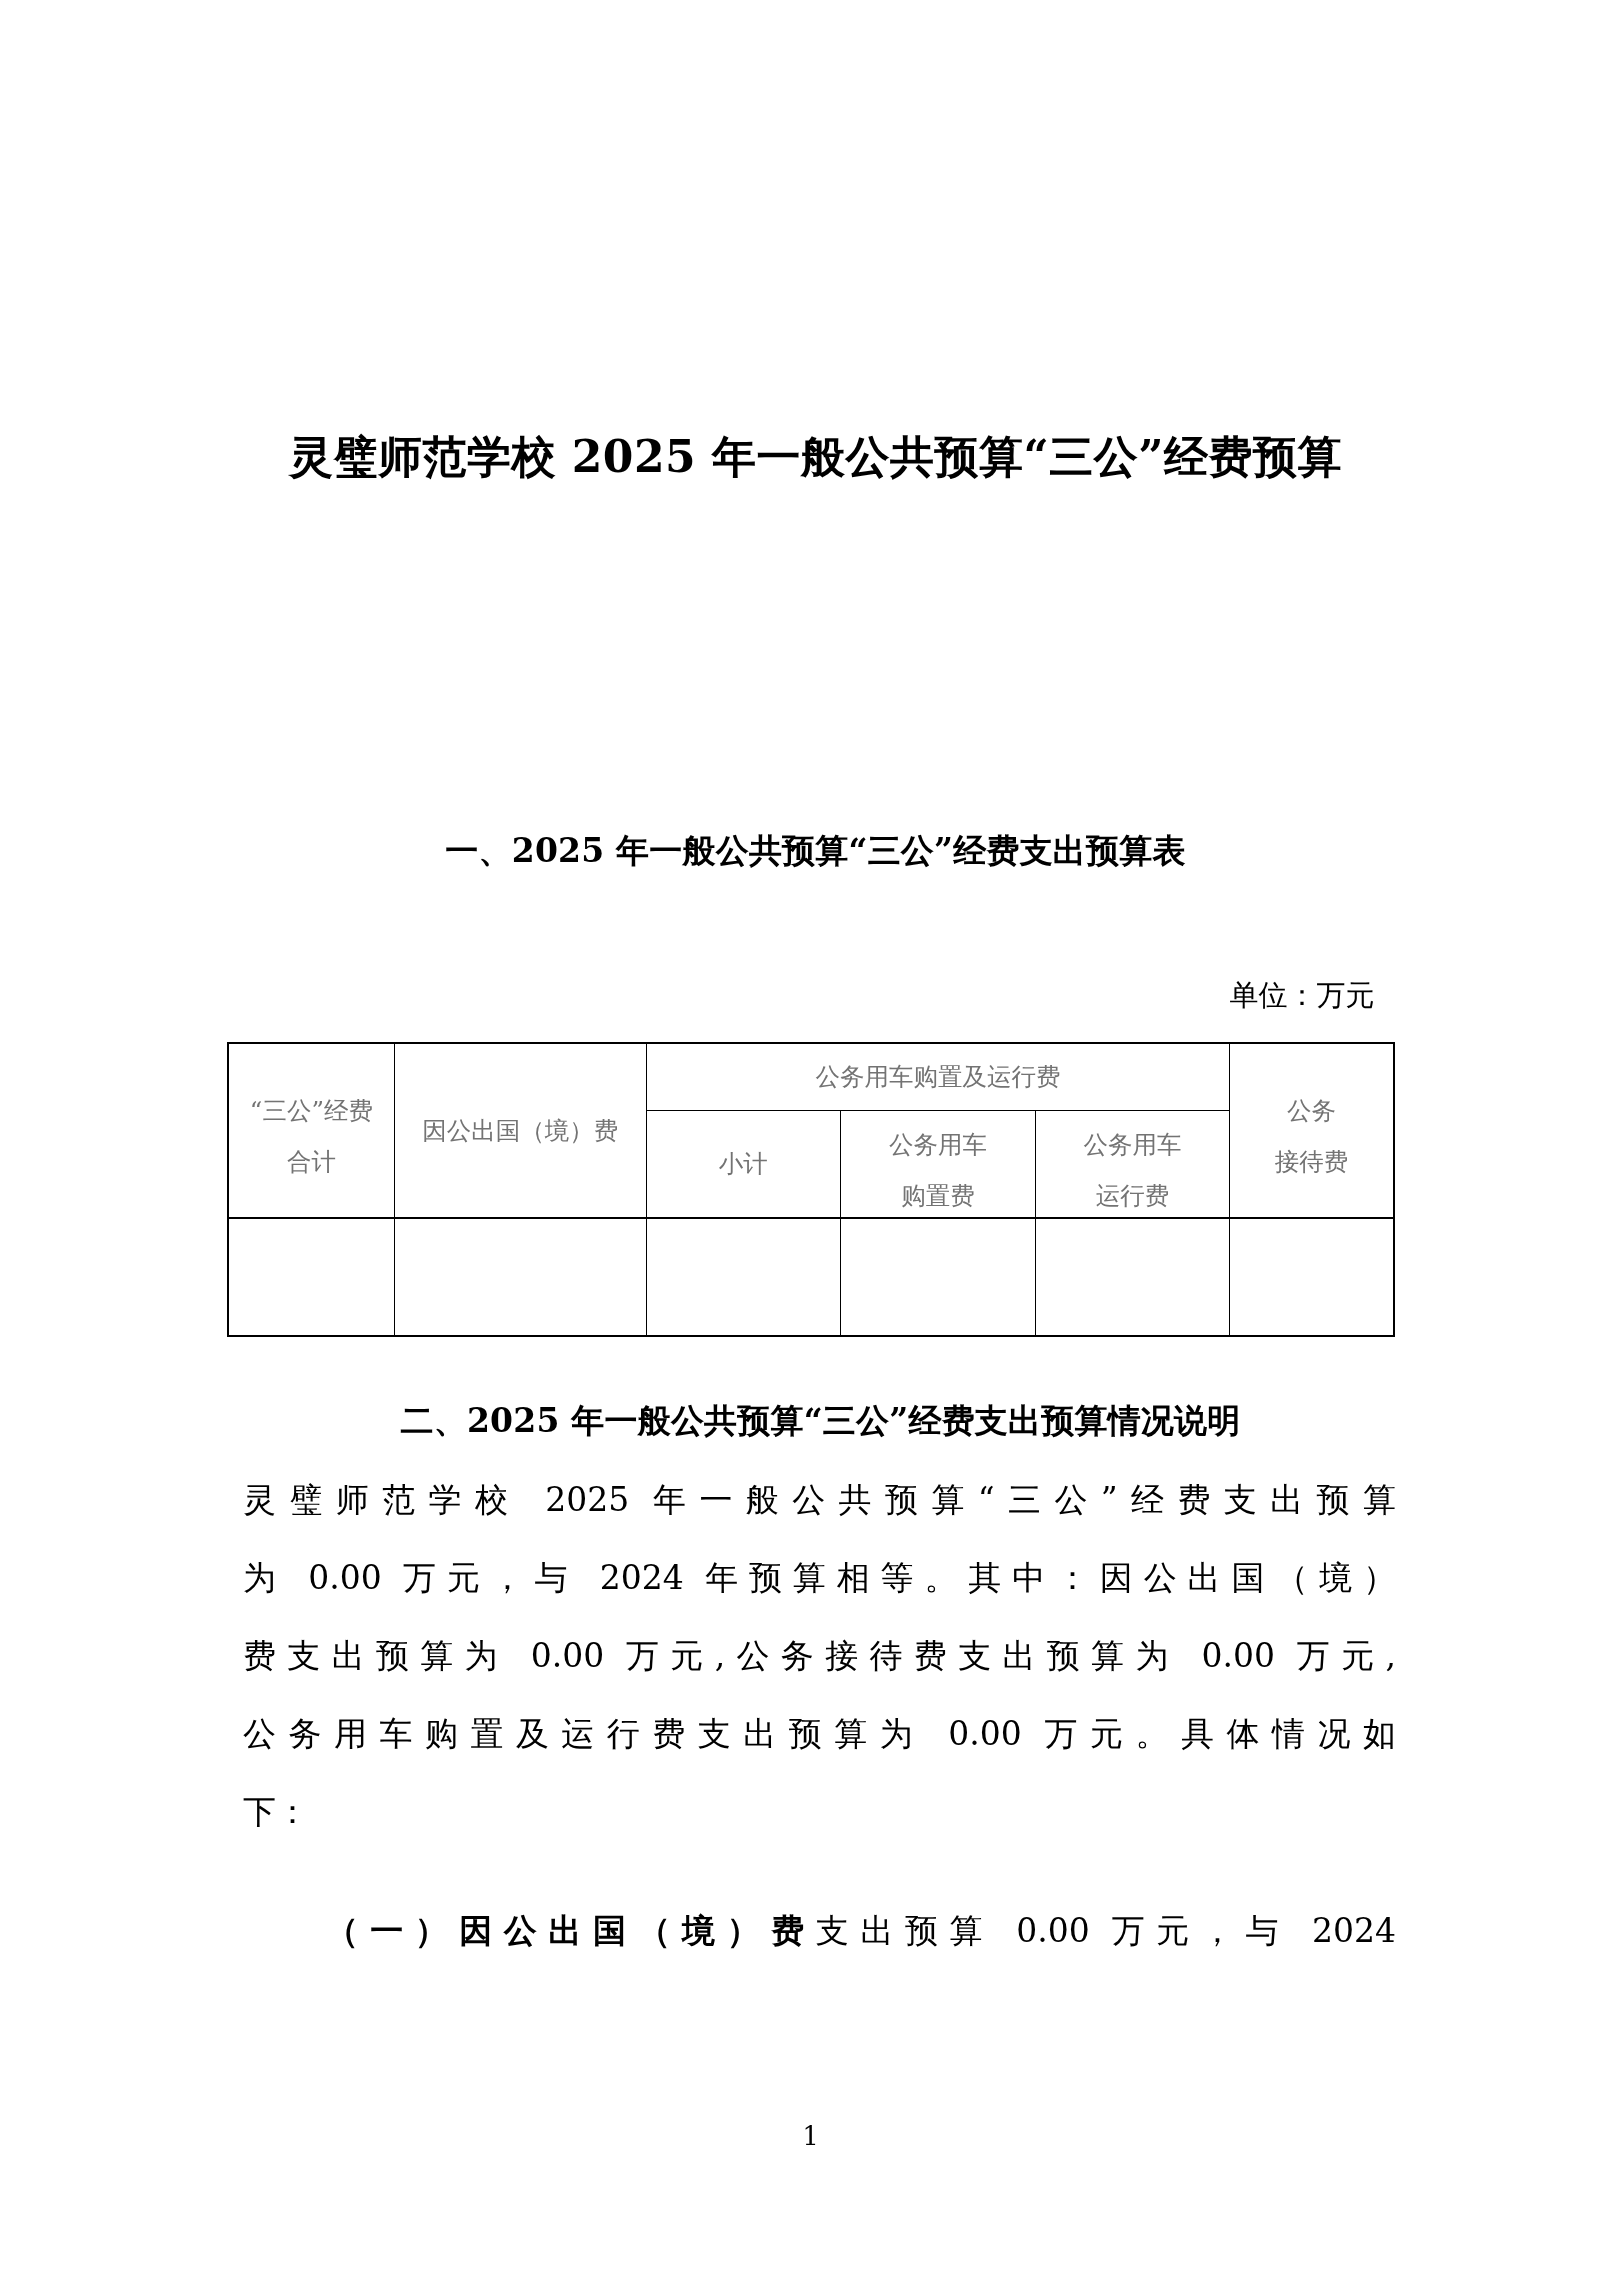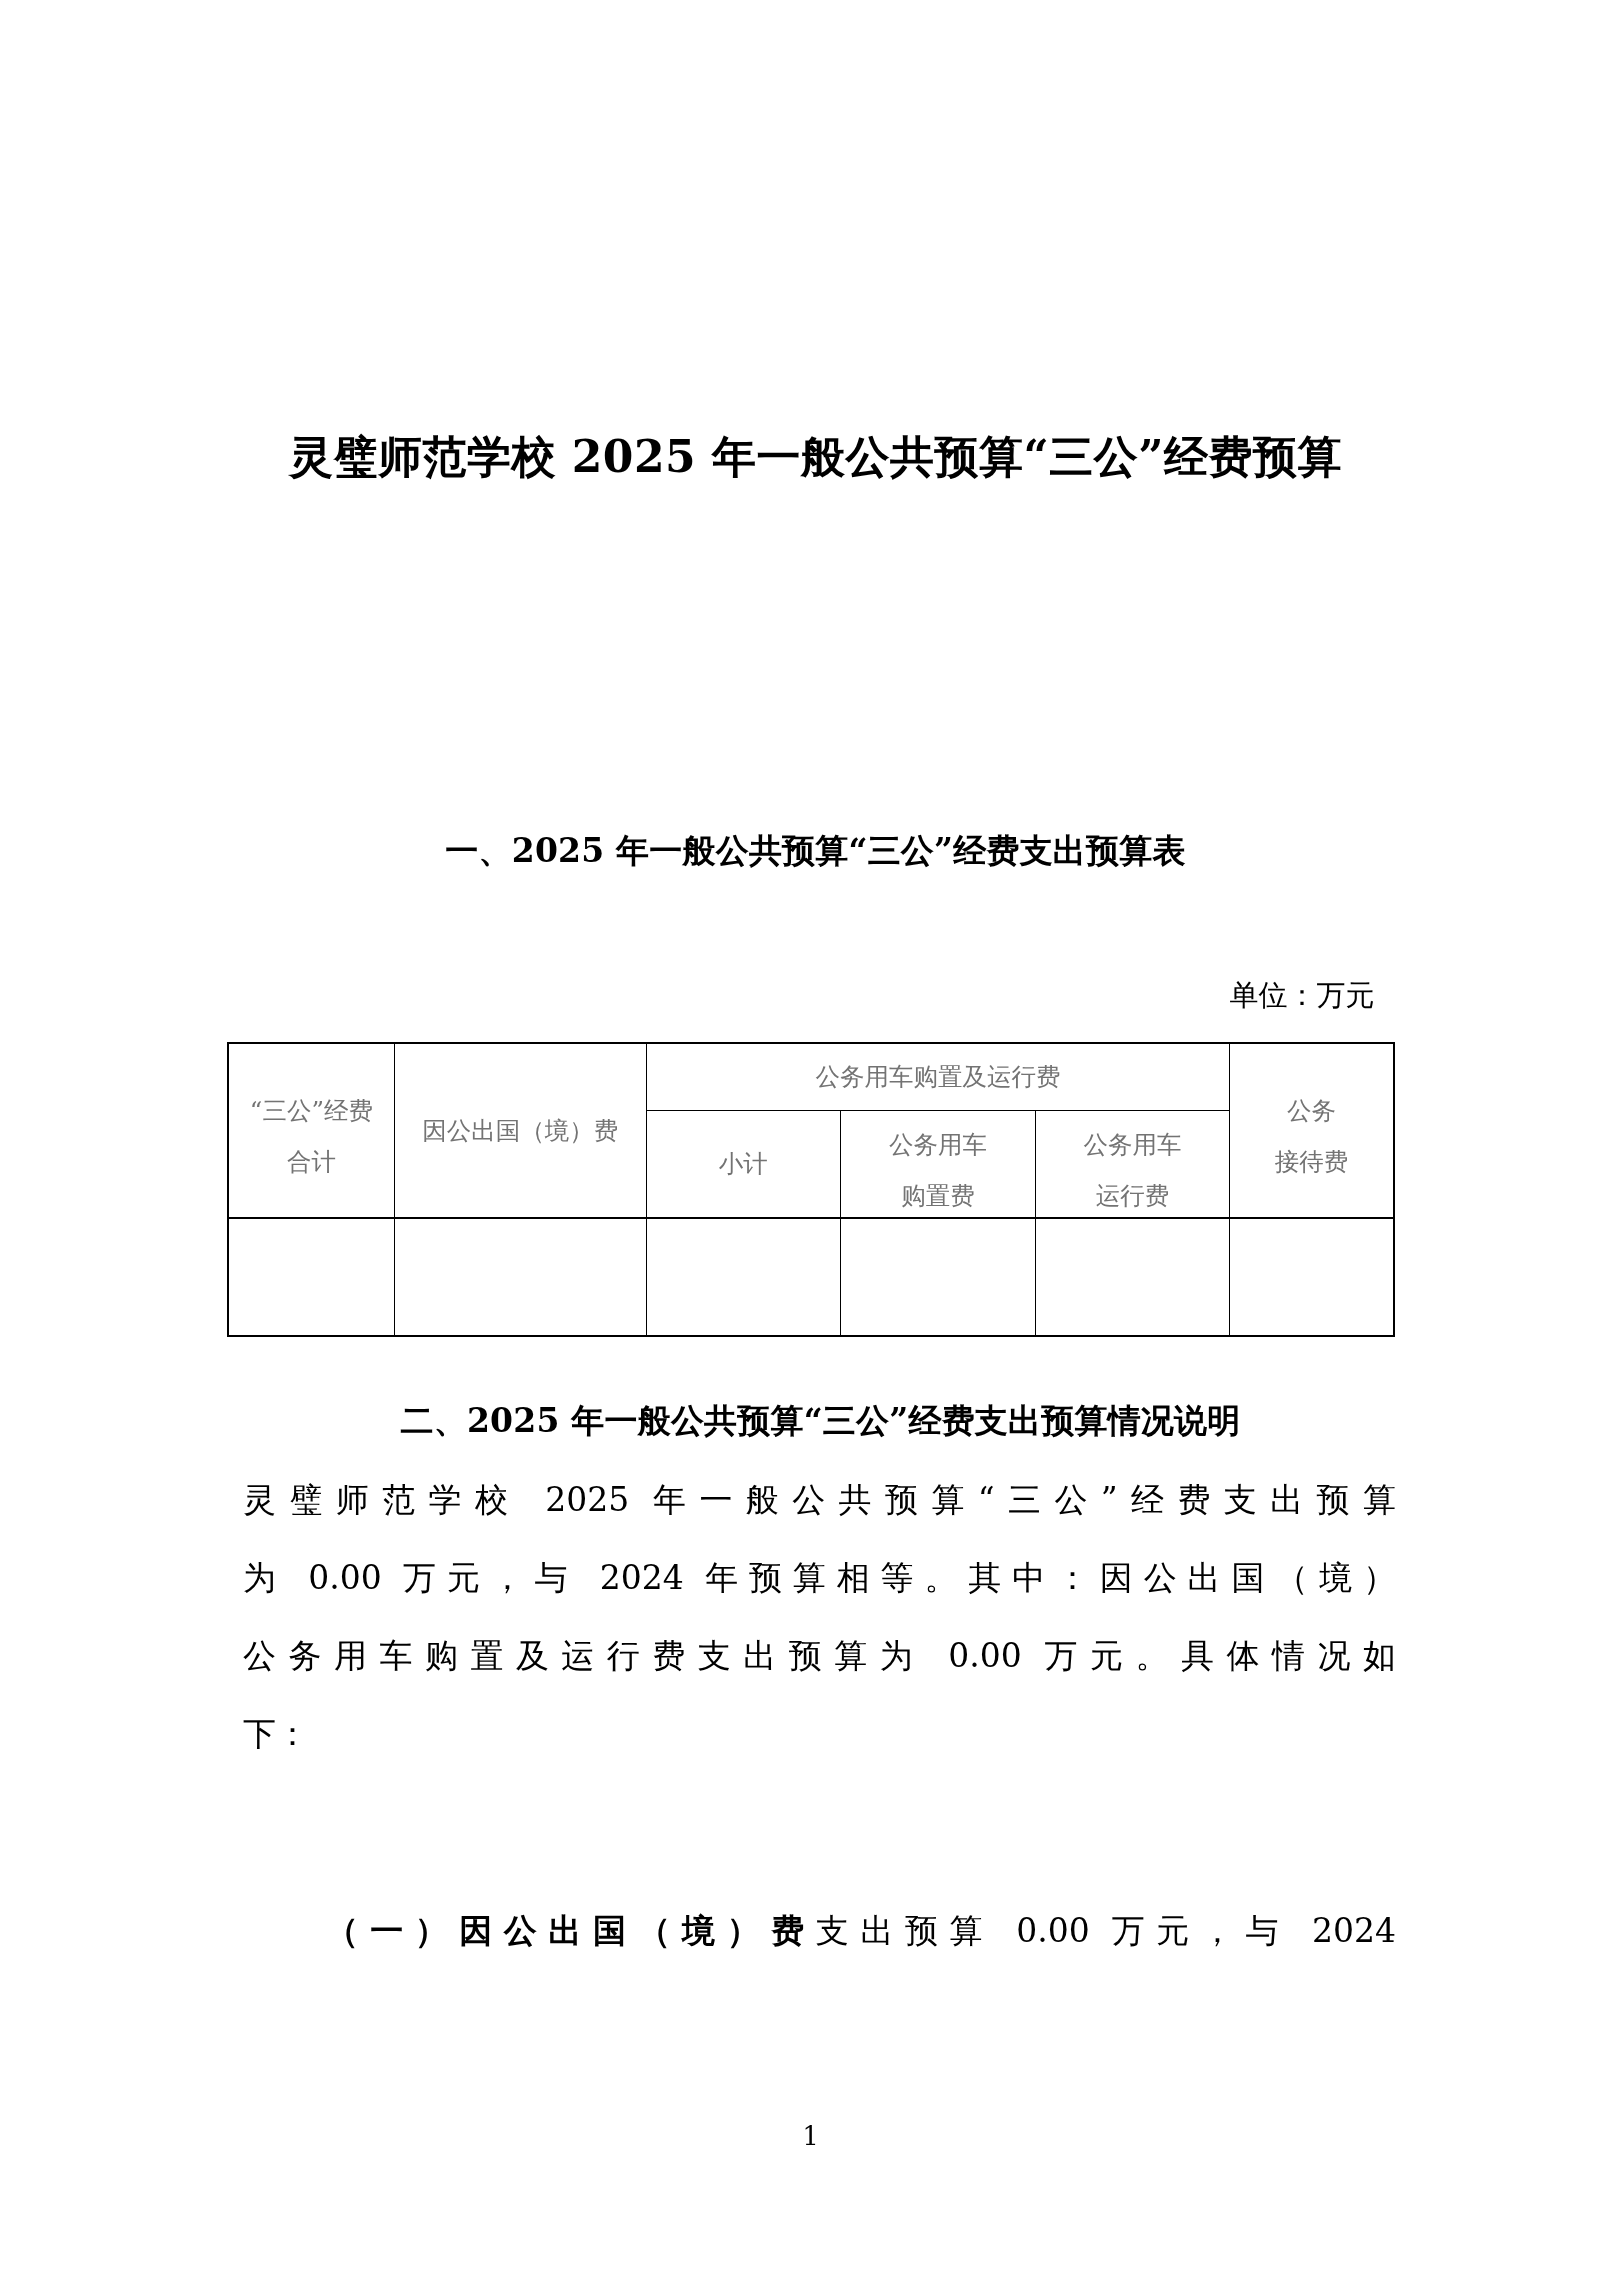--- a/index.html
+++ b/index.html
@@ -186,20 +186,21 @@
         <td class="outer-bottom outer-right"></td>
       </tr>
     </tbody>
   </table>
 
   <div class="section-heading section-heading-2">二、2025 年一般公共预算“三公”经费支出预算情况说明</div>
 
   <div class="body-para para-main">
     <span class="line-justify">灵璧师范学校 2025 年一般公共预算“三公”经费支出预算</span>
     <span class="line-justify">为 0.00 万元，与 2024 年预算相等。其中：因公出国（境）</span>
+    <span class="line-justify">费支出预算为 0.00 万元,公务接待费支出预算为 0.00 万元,</span>
     <span class="line-justify">公务用车购置及运行费支出预算为 0.00 万元。具体情况如</span>
     <span class="line-left">下：</span>
   </div>
 
   <div class="body-para para-one">
     <span class="line-justify">
       <span class="indent"></span><span class="bold-run">（一）因公出国（境）费</span><span>支出预算 0.00 万元，与 2024</span>
     </span>
   </div>
 

